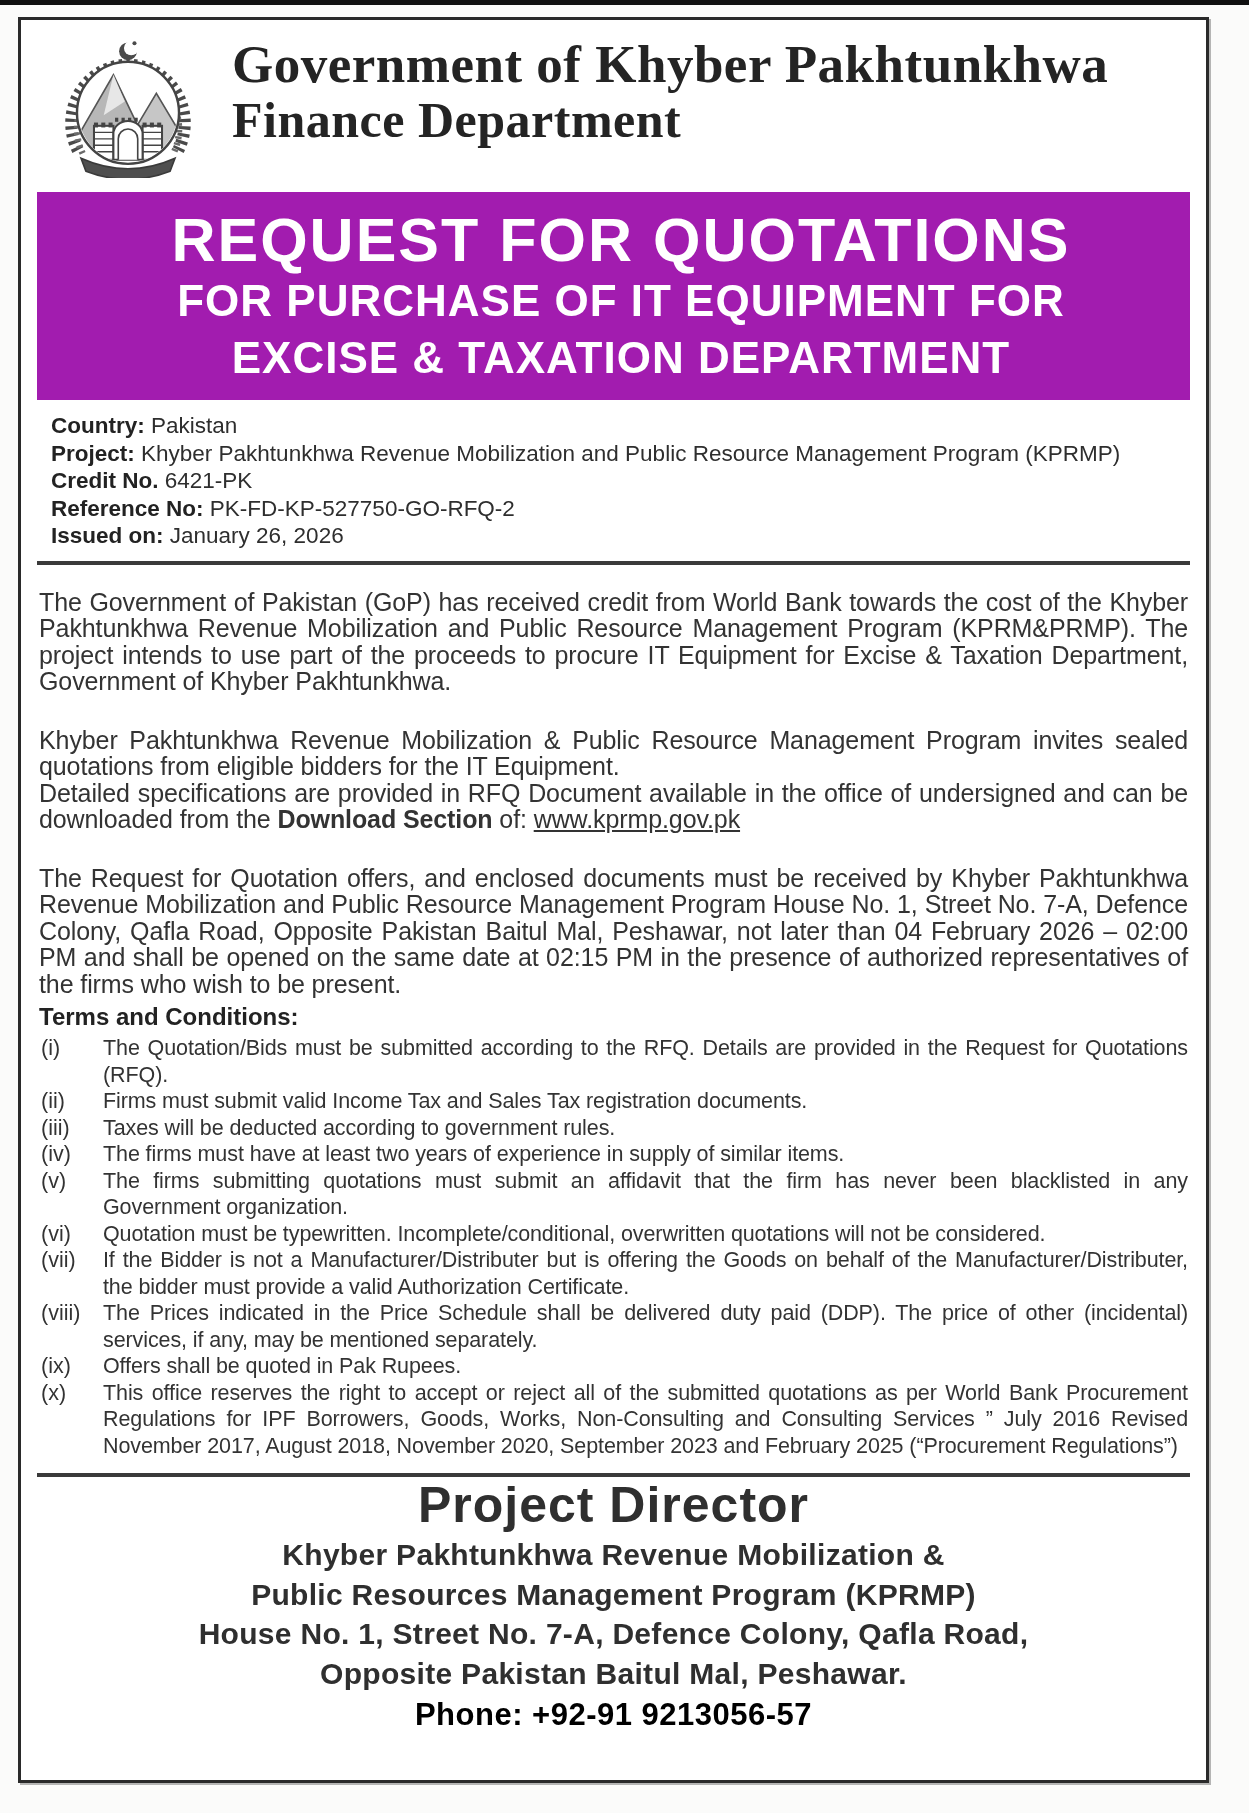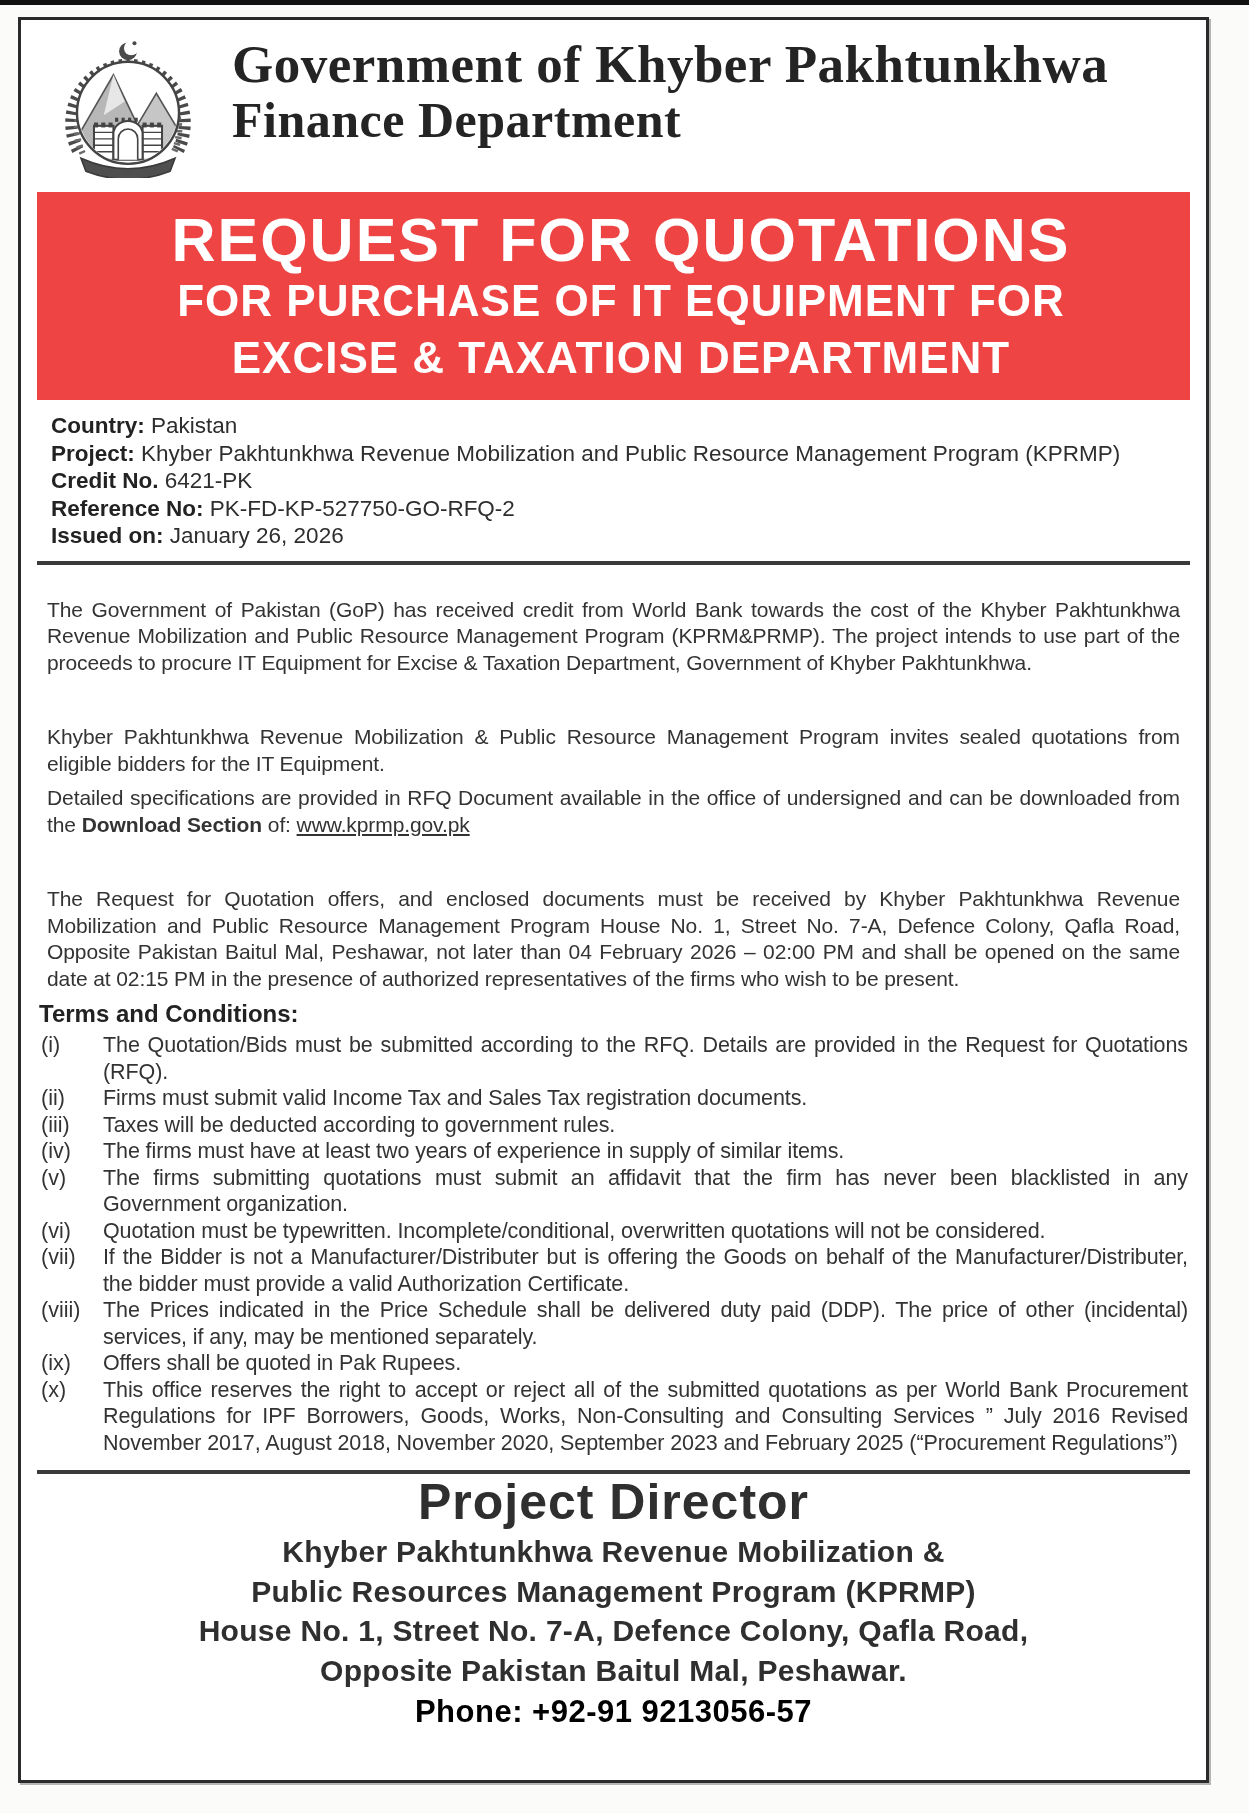--- a/index.html
+++ b/index.html
@@ -30,35 +30,35 @@
     font-size:53px;line-height:1.08;color:#242424;letter-spacing:.5px;
     margin-top:6px;
   }
   .title2{
     font-family:"Liberation Serif",serif;font-weight:700;
     font-size:50px;line-height:1.1;color:#242424;letter-spacing:.5px;
   }
   
   .banner{
     margin:10px 0 0 0;
-    background:#ef4444;
+    background:#a21caf;
     color:#fff;text-align:center;
     padding:16px 8px 14px 23px;
   }
   .banner-line1{font-size:61px;font-weight:800;letter-spacing:2px;line-height:1.05;}
   .banner-line2,.banner-line3{font-size:44px;font-weight:800;letter-spacing:1px;line-height:1.3;}
   
   .meta{padding:12px 2px 10px 2px;border-bottom:4px solid #3a3a3a;}
   .meta-row{font-size:22.5px;line-height:26.5px;margin:1px 12px;}
   .meta-row b{font-weight:700;color:#222;}
   
   .bodytext{padding:4px 2px 0 2px;}
   .para{
-    font-size:21px;line-height:26.5px;
-    text-align:justify;margin:8px;color:#333;
+    font-size:25px;line-height:26.5px;
+    text-align:justify;margin:0;color:#333;
     letter-spacing:-0.1px;
   }
   .gap-lg{height:32px;}
   .gap-md{height:20px;}
   .url{color:#333;text-decoration:underline;cursor:pointer;}
   .terms-heading{font-size:24px;font-weight:700;color:#222;margin:6px 0 4px 0;}
   .term{display:flex;font-size:21.5px;line-height:26.5px;color:#333;}
   .tnum{flex:none;width:62px;padding-left:2px;}
   .ttext{flex:1;text-align:justify;letter-spacing:-0.1px;}
   

